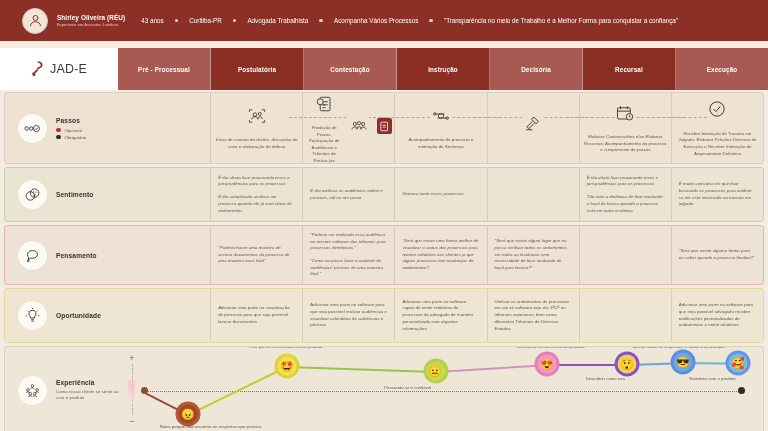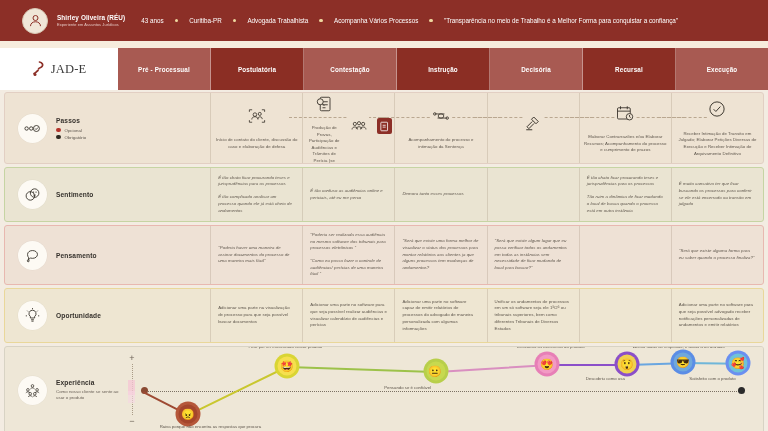--- a/index.html
+++ b/index.html
@@ -39,21 +39,21 @@
     background:#f6ecdd;
   }
 
   
   .navrow{
     position:absolute; left:0; top:48px; width:768px; height:42px;
     background:#ffffff; display:flex; align-items:stretch;
   }
   .logo{
     width:118px; display:flex; align-items:center; justify-content:center;
-    gap:6px; background:#ffffff;font-family:Liberation Serif, serif;
+    gap:6px; background:#ffffff;
   }
   .logo-mark{ position:relative; width:13px; height:17px; }
   .logo-text{ font-size:12.5px; color:#3a3a3a; letter-spacing:.2px; font-weight:400; }
   .tabs{ flex:1; display:flex; }
   .tab{
     flex:1; display:flex; align-items:center; justify-content:center;
     color:#ffffff; font-size:6.3px; font-weight:bold; letter-spacing:.15px;
     text-align:center; border-right:1px solid rgba(255,255,255,.35);
   }
   .tab:last-child{ border-right:none; }

